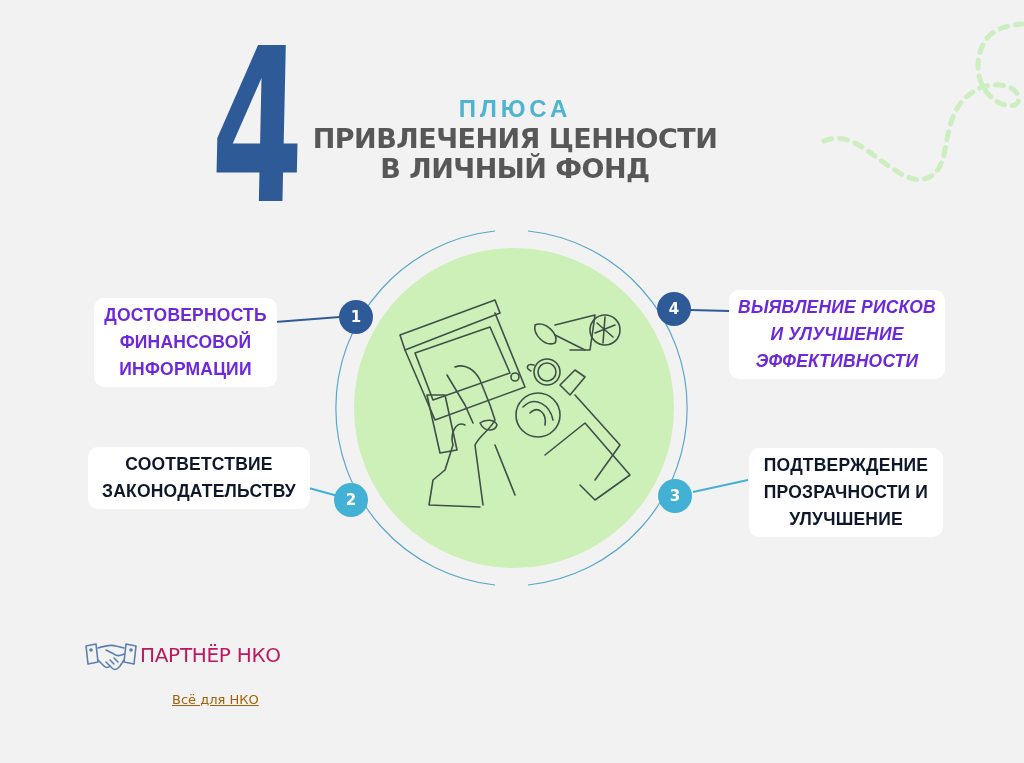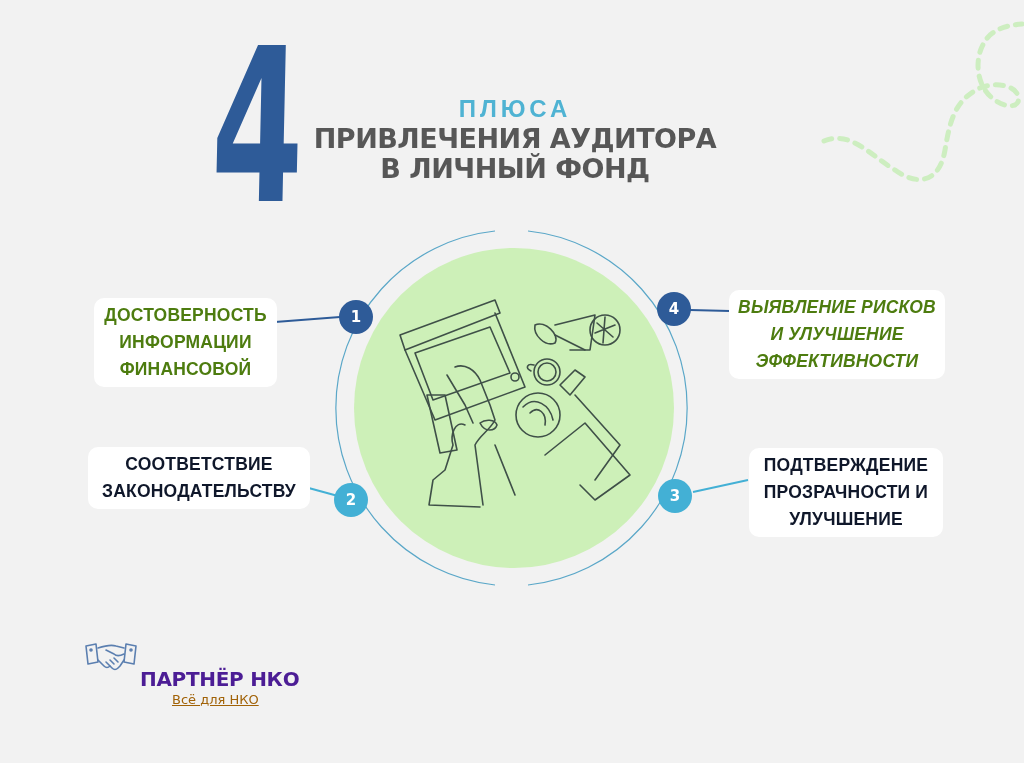--- a/index.html
+++ b/index.html
@@ -24,51 +24,51 @@
     }
     .title-main {
       font-weight: bold; font-size: 27px; color: #575757; line-height: 30px;
       font-family: "DejaVu Sans", sans-serif; letter-spacing: -0.5px;
     }
     .label-box {
       background: #ffffff; border-radius: 10px; padding: 4px 8px;
       font-weight: bold; font-size: 17.5px; line-height: 27px; text-align: center;
       letter-spacing: 0.2px;
     }
-    .dark { color: #4d7c0f; }
+    .dark { color: #6d28d9; }
     .light { color: #0f172a; }
     .badge {
       width: 34px; height: 34px; border-radius: 50%;
       color: #fff; font-weight: bold; font-size: 15px;
       display: flex; align-items: center; justify-content: center;
       font-family: "DejaVu Sans", sans-serif;
     }
     .badge.dark-bg { background: #2e5b98; }
     .badge.light-bg { background: #43b0d5; }
     .logo-text {
-      left: 140px; top: 643px; font-weight: bold; font-size: 20px; color: #4c1d95;
-      letter-spacing: -0.3px; font-family: "DejaVu Sans", sans-serif; margin-top: 24px;
+      left: 140px; top: 643px; font-weight: normal; font-size: 20px; color: #be185d;
+      letter-spacing: -0.3px; font-family: "DejaVu Sans", sans-serif;
     }
     .logo-sub {
       left: 172px; top: 692px; font-size: 13px; color: #a16207;
       font-family: "DejaVu Sans", sans-serif;
       text-decoration: underline;
     }
   </style>
 </head>
 <body>
 
 <svg class="abs" style="left:800px; top:10px;" width="224" height="190" viewBox="0 0 224 190">
   <path d="M24 131 C 50 120, 70 145, 95 160 C 120 178, 140 170, 145 140 C 150 110, 155 90, 180 78 C 200 70, 222 78, 218 92 C 214 100, 195 95, 185 80 C 175 65, 175 40, 190 25 C 200 17, 210 15, 222 14" fill="none" stroke="#cdeec0" stroke-width="5" stroke-dasharray="8 8" stroke-linecap="round"></path>
 </svg>
 
 <div class="abs big-four">4</div>
 <div class="abs title-block">
   <div class="title-kicker">ПЛЮСА</div>
-  <div class="title-main">ПРИВЛЕЧЕНИЯ АУДИТОРА</div>
+  <div class="title-main">ПРИВЛЕЧЕНИЯ ЦЕННОСТИ</div>
   <div class="title-main">В ЛИЧНЫЙ ФОНД</div>
 </div>
 
 <svg class="abs" style="left:0; top:0;" width="1024" height="763">
 
   <path d="M 495 231 A 178 178 0 0 0 495 585" fill="none" stroke="#5aa7c8" stroke-width="1.2"></path>
   <path d="M 528 231 A 178 178 0 0 1 528 585" fill="none" stroke="#5aa7c8" stroke-width="1.2"></path>
 
   <circle cx="514" cy="408" r="160" fill="#cdf0b8"></circle>
 
@@ -114,22 +114,22 @@
   </g>
 </svg>
 
 <div class="abs badge dark-bg" style="left:339px; top:300px;">1</div>
 <div class="abs badge light-bg" style="left:334px; top:483px;">2</div>
 <div class="abs badge light-bg" style="left:658px; top:479px;">3</div>
 <div class="abs badge dark-bg" style="left:657px; top:292px;">4</div>
 
 <div class="abs label-box dark" style="left:94px; top:298px; width:167px;">
   <div>ДОСТОВЕРНОСТЬ</div>
+  <div>ФИНАНСОВОЙ</div>
   <div>ИНФОРМАЦИИ</div>
-  <div>ФИНАНСОВОЙ</div>
 </div>
 <div class="abs label-box light" style="left:88px; top:447px; width:206px;">
   <div>СООТВЕТСТВИЕ</div>
   <div>ЗАКОНОДАТЕЛЬСТВУ</div>
 </div>
 <div class="abs label-box light" style="left:749px; top:448px; width:178px;">
   <div>ПОДТВЕРЖДЕНИЕ</div>
   <div>ПРОЗРАЧНОСТИ И</div>
   <div>УЛУЧШЕНИЕ</div>
 </div>

